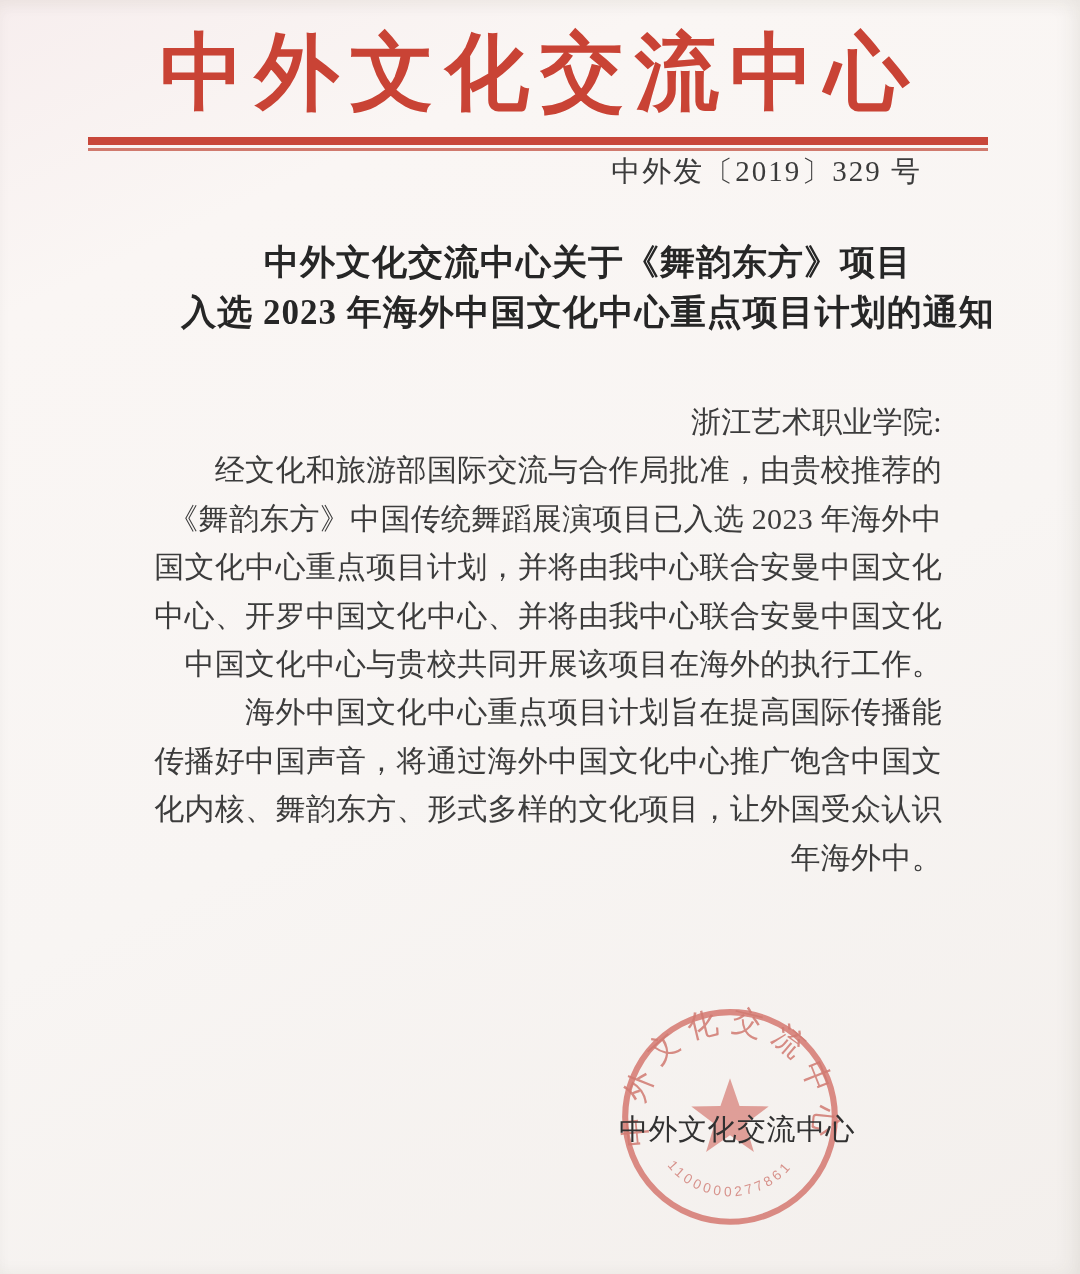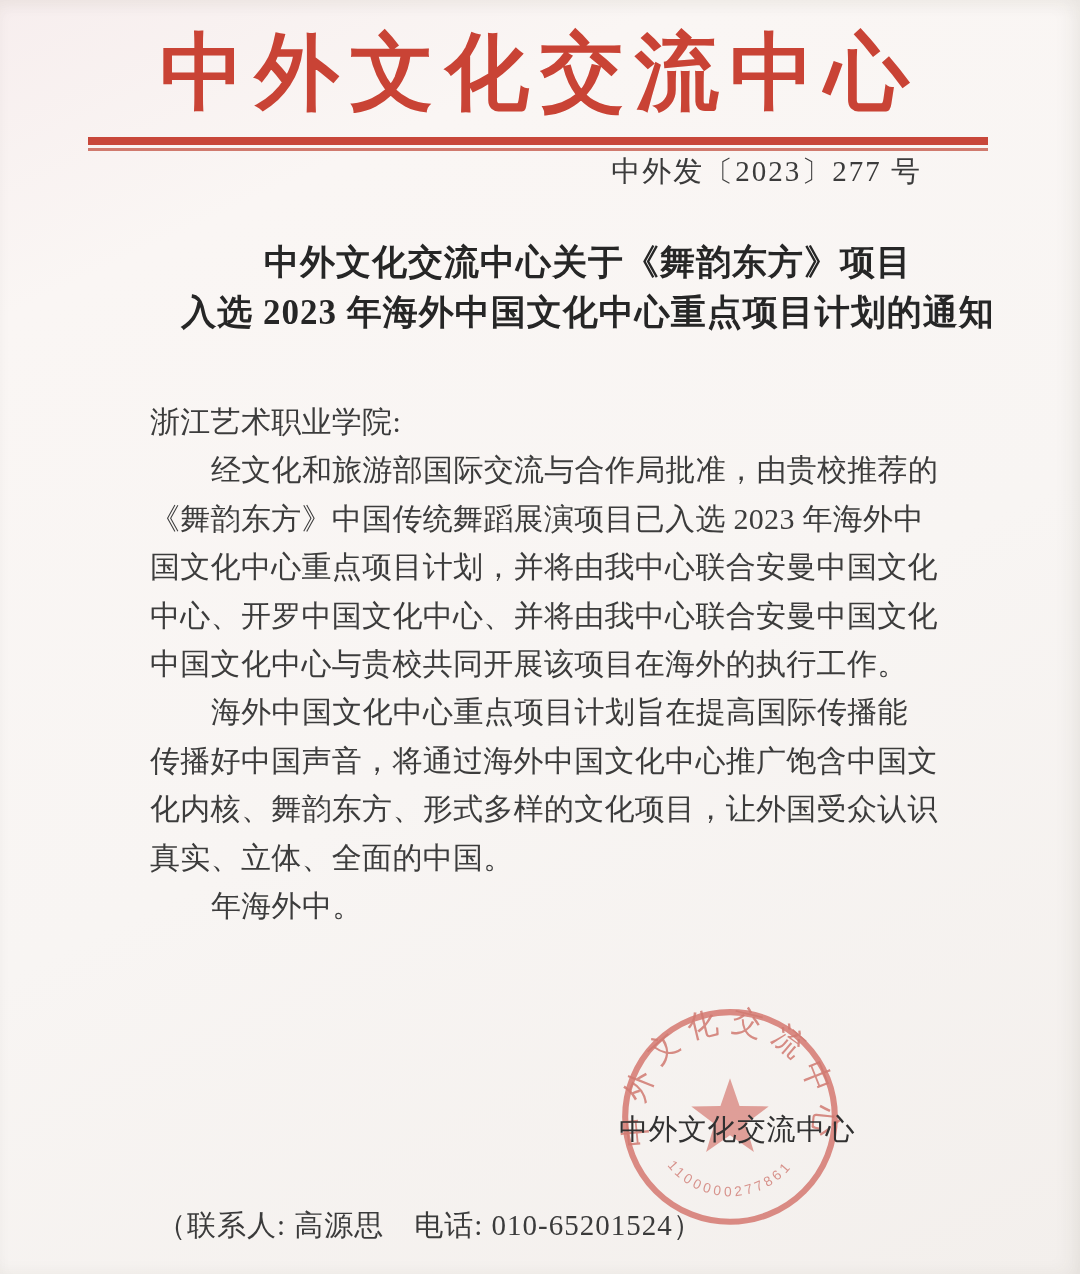--- a/index.html
+++ b/index.html
@@ -24,72 +24,70 @@
   }
   .title{
     position:absolute;top:238px;left:0;width:100%;text-align:center;
     font-weight:bold;color:#262626;font-size:35px;line-height:50px;letter-spacing:1px;margin-left:48px;
   }
   .title .t-line{white-space:nowrap;}
   .body-block{
     position:absolute;top:398px;left:150px;width:792px;
     font-size:30px;color:#3c3c3c;line-height:48.4px;letter-spacing:0.3px;
   }
-  .line{white-space:nowrap;}
+  .line{white-space:nowrap;text-align:right;}
   .indent{padding-left:61px;}
   .sig-org{position:absolute;top:1110px;left:619px;font-size:29px;color:#313131;z-index:2;letter-spacing:0.5px;white-space:nowrap;}
   .sig-date{position:absolute;top:1157px;left:622px;font-size:28px;color:#313131;z-index:2;letter-spacing:1.5px;white-space:nowrap;}
   .contact{position:absolute;top:1206px;left:157px;font-size:29px;color:#3b3b3b;z-index:2;letter-spacing:1px;white-space:nowrap;}
   .seal{position:absolute;top:1003px;left:615px;width:230px;height:230px;z-index:1;opacity:0.92;}
   .seal-ring{fill:none;stroke:#cf655c;stroke-width:6;opacity:0.8;}
   .seal-arc-text{fill:#cd6f66;opacity:0.85;font-size:30px;letter-spacing:10px;font-family:"Liberation Serif","DejaVu Serif",serif;}
   .seal-star{fill:#d4756c;opacity:0.72;}
   .seal-code{fill:#cd7169;opacity:0.8;font-size:13.5px;letter-spacing:3.5px;font-family:"Liberation Sans","DejaVu Sans",sans-serif;}
 </style>
 </head>
 <body>
 
 <div class="page">
 
   <div class="letterhead">中外文化交流中心</div>
 
   <div class="rule-thick"></div>
   <div class="rule-thin"></div>
 
-  <div class="doc-number">中外发〔2023〕277 号</div>
+  <div class="doc-number">中外发〔2019〕329 号</div>
 
   <div class="title">
     <div class="t-line">中外文化交流中心关于《舞韵东方》项目</div>
     <div class="t-line">入选 2023 年海外中国文化中心重点项目计划的通知</div>
   </div>
 
   <div class="body-block">
     <div class="line">浙江艺术职业学院:</div>
     <div class="line indent">经文化和旅游部国际交流与合作局批准，由贵校推荐的</div>
     <div class="line">《舞韵东方》中国传统舞蹈展演项目已入选 2023 年海外中</div>
     <div class="line">国文化中心重点项目计划，并将由我中心联合安曼中国文化</div>
     <div class="line">中心、开罗中国文化中心、并将由我中心联合安曼中国文化</div>
     <div class="line">中国文化中心与贵校共同开展该项目在海外的执行工作。</div>
     <div class="line indent">海外中国文化中心重点项目计划旨在提高国际传播能</div>
     <div class="line">传播好中国声音，将通过海外中国文化中心推广饱含中国文</div>
     <div class="line">化内核、舞韵东方、形式多样的文化项目，让外国受众认识</div>
-    <div class="line">真实、立体、全面的中国。</div>
     <div class="line indent">年海外中。</div>
   </div>
 
   <svg class="seal" viewBox="0 0 226 226" aria-hidden="true">
     <circle class="seal-ring" cx="113" cy="112" r="103"></circle>
     <path id="seal-top-arc" d="M 34.1 140.7 A 84 84 0 1 1 191.9 140.7" fill="none"></path>
     <path id="seal-bottom-arc" d="M 45.5 151 A 78 78 0 0 0 180.5 151" fill="none"></path>
     <text class="seal-arc-text">
       <textPath href="#seal-top-arc" startOffset="50%" text-anchor="middle">中外文化交流中心</textPath>
     </text>
     <polygon class="seal-star" points="113,74 122.4,101.1 151,101.6 128.2,118.9 136.5,146.4 113,130 89.5,146.4 97.8,118.9 75,101.6 103.6,101.1"></polygon>
     <text class="seal-code">
       <textPath href="#seal-bottom-arc" startOffset="50%" text-anchor="middle">1100000277861</textPath>
     </text>
   </svg>
 
   <div class="sig-org">中外文化交流中心</div>
 
-  <div class="contact">（联系人: 高源思　电话: 010-65201524）</div>
 
 </div>
 
 </body></html>

